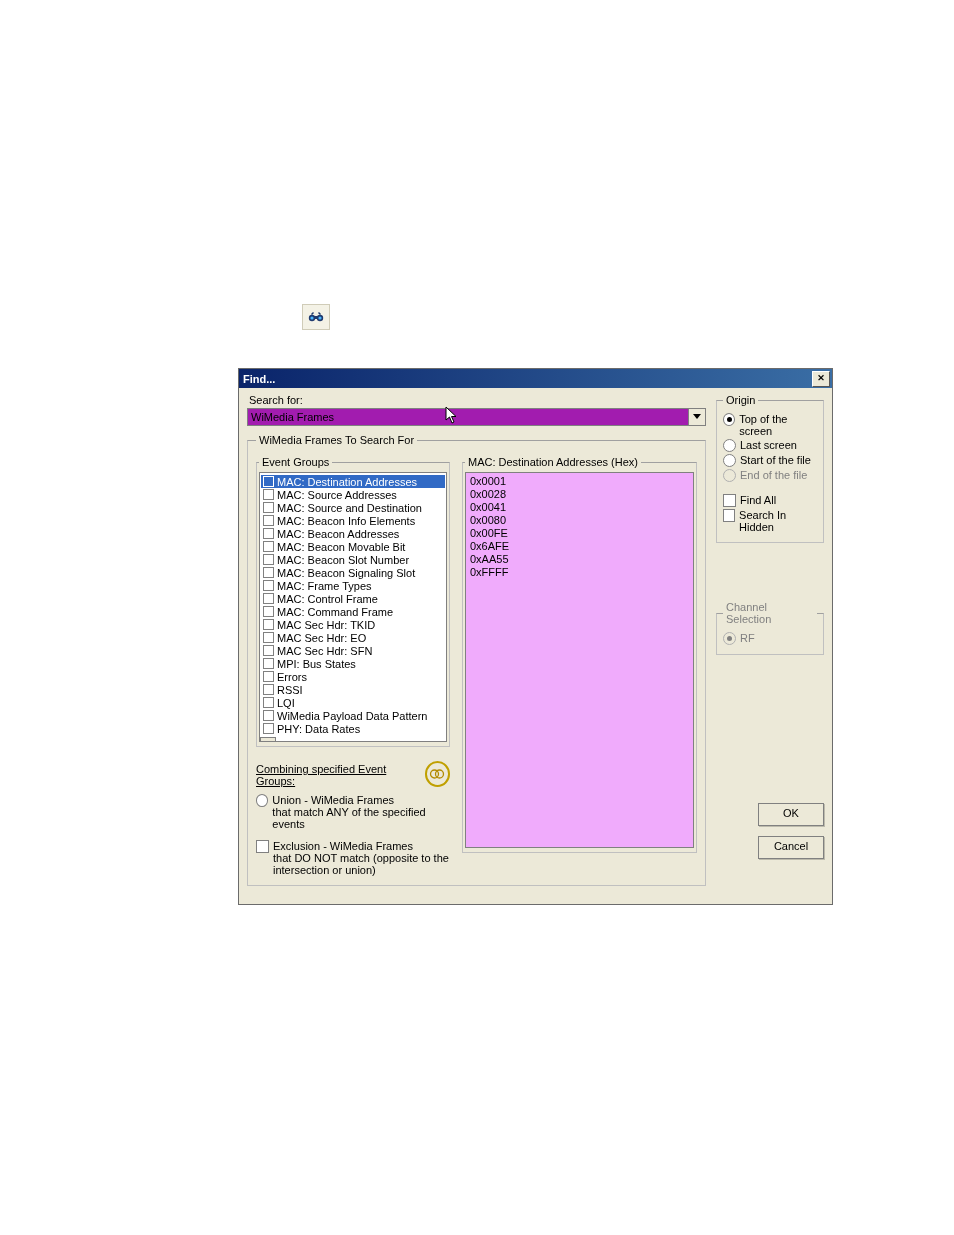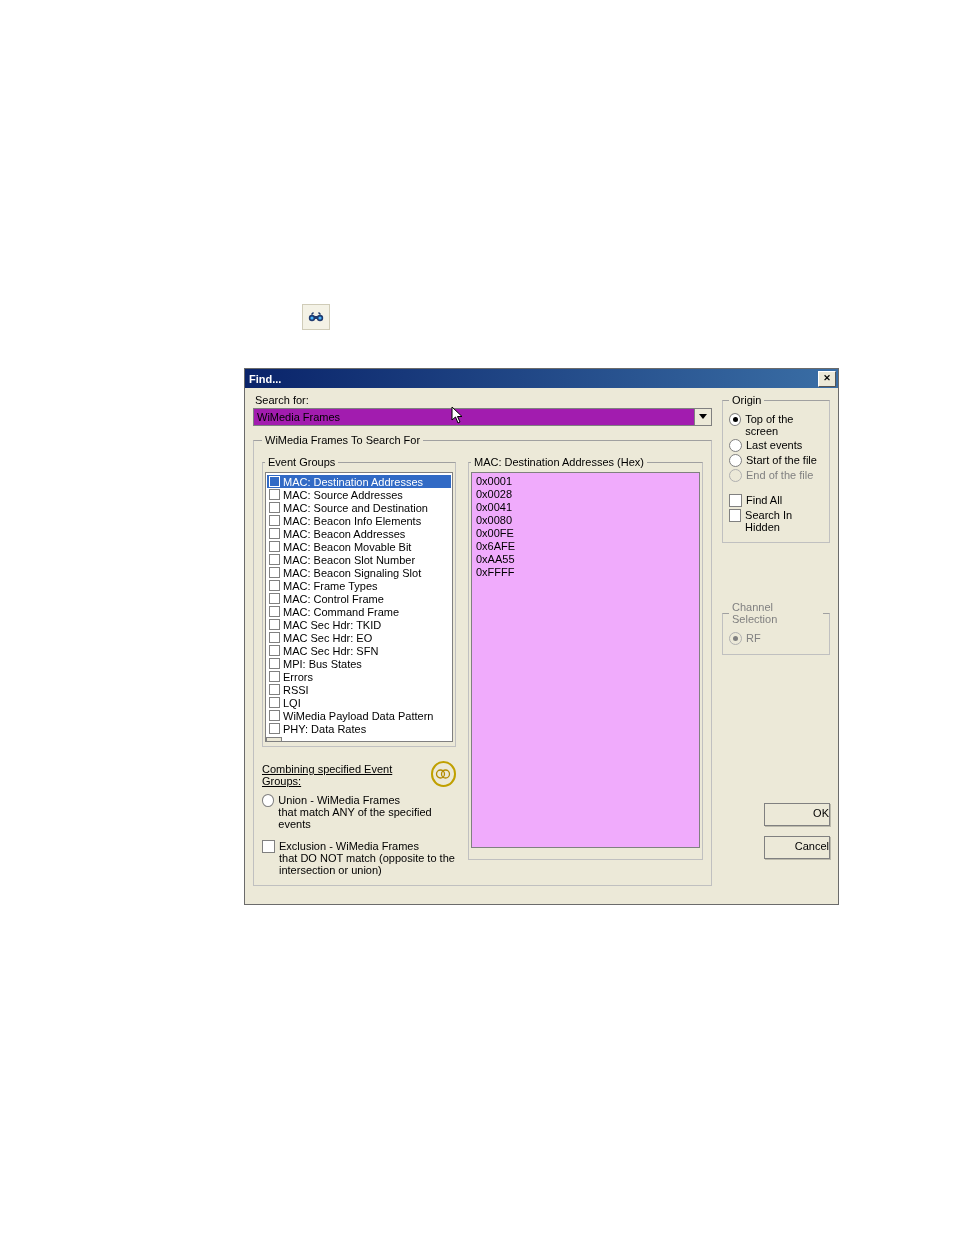--- a/index.html
+++ b/index.html
@@ -6,21 +6,21 @@
     margin: 0;
     padding: 0;
     font-family: "Tahoma", "MS Sans Serif", Arial, sans-serif;
     background: #ffffff;
     width: 954px;
     height: 1235px;
     position: relative;
   }
   .dialog-wrap {
     position: absolute;
-    left: 244px;
+    left: 238px;
     top: 368px;
     width: 595px;
     background: #ece9d8;
     border: 1px solid #6b6b6b;
     box-sizing: border-box;
   }
   .titlebar {
     height: 19px;
     background: linear-gradient(to right, #0a246a, #3a6ea5);
     color: #ffffff;
@@ -189,21 +189,21 @@
   }
   .disabled-text { color: #808080; }
 
   .right-col fieldset { margin-bottom: 10px; }
   .btn {
     width: 64px;
     height: 21px;
     border: 1px solid #808080;
     background: #ece9d8;
     font-size: 11px;
-    text-align: right;
+    text-align: center;
     line-height: 19px;
     margin-left: auto;
     box-shadow: 1px 1px 0 rgba(0,0,0,0.2);
   }
   .btn-row { display:flex; justify-content:flex-end; margin-top: 6px; }
 
   
   .cursor-overlay {
     position: absolute;
     left: 206px; top: 18px;
@@ -386,21 +386,21 @@
               <div class="chk-box"></div>
               <div>
                 <span>Exclusion - WiMedia Frames</span>
                 <span class="sub">that DO NOT match (opposite to the</span>
                 <span class="sub">intersection or union)</span>
               </div>
             </div>
           </div>
 
           <div class="data-col">
-            <fieldset style="padding:4px 2px 11px 2px;">
+            <fieldset style="padding:4px 2px 4px 2px;">
               <legend>MAC: Destination Addresses (Hex)</legend>
               <div class="datalist" id="addr-list">
                   <div>0x0001</div>
                   <div>0x0028</div>
                   <div>0x0041</div>
                   <div>0x0080</div>
                   <div>0x00FE</div>
                   <div>0x6AFE</div>
                   <div>0xAA55</div>
                   <div>0xFFFF</div>
@@ -417,21 +417,21 @@
         <legend>Origin</legend>
         <div id="origin-opts">
             <div class="radio-row">
               <div class="radio-dot">
                 <div class="fill"></div>
               </div>
               <span>Top of the screen</span>
             </div>
             <div class="radio-row">
               <div class="radio-dot"></div>
-              <span>Last events</span>
+              <span>Last screen</span>
             </div>
             <div class="radio-row">
               <div class="radio-dot"></div>
               <span>Start of the file</span>
             </div>
             <div class="radio-row disabled-text">
               <div class="radio-dot disabled"></div>
               <span>End of the file</span>
             </div>
           </div>

